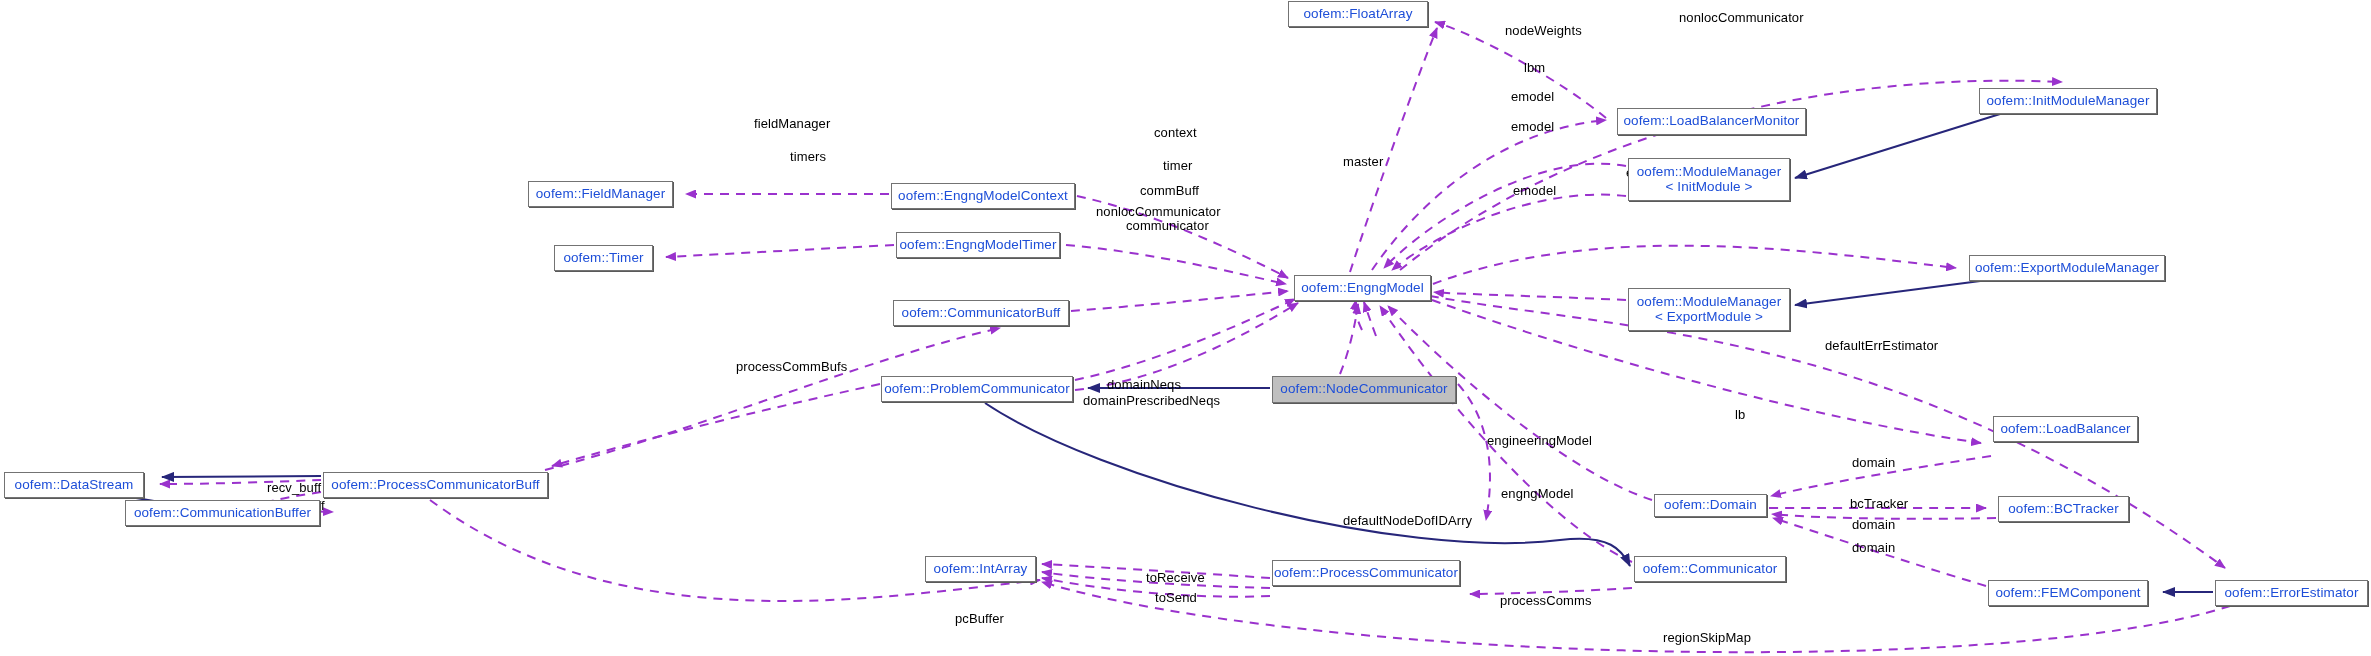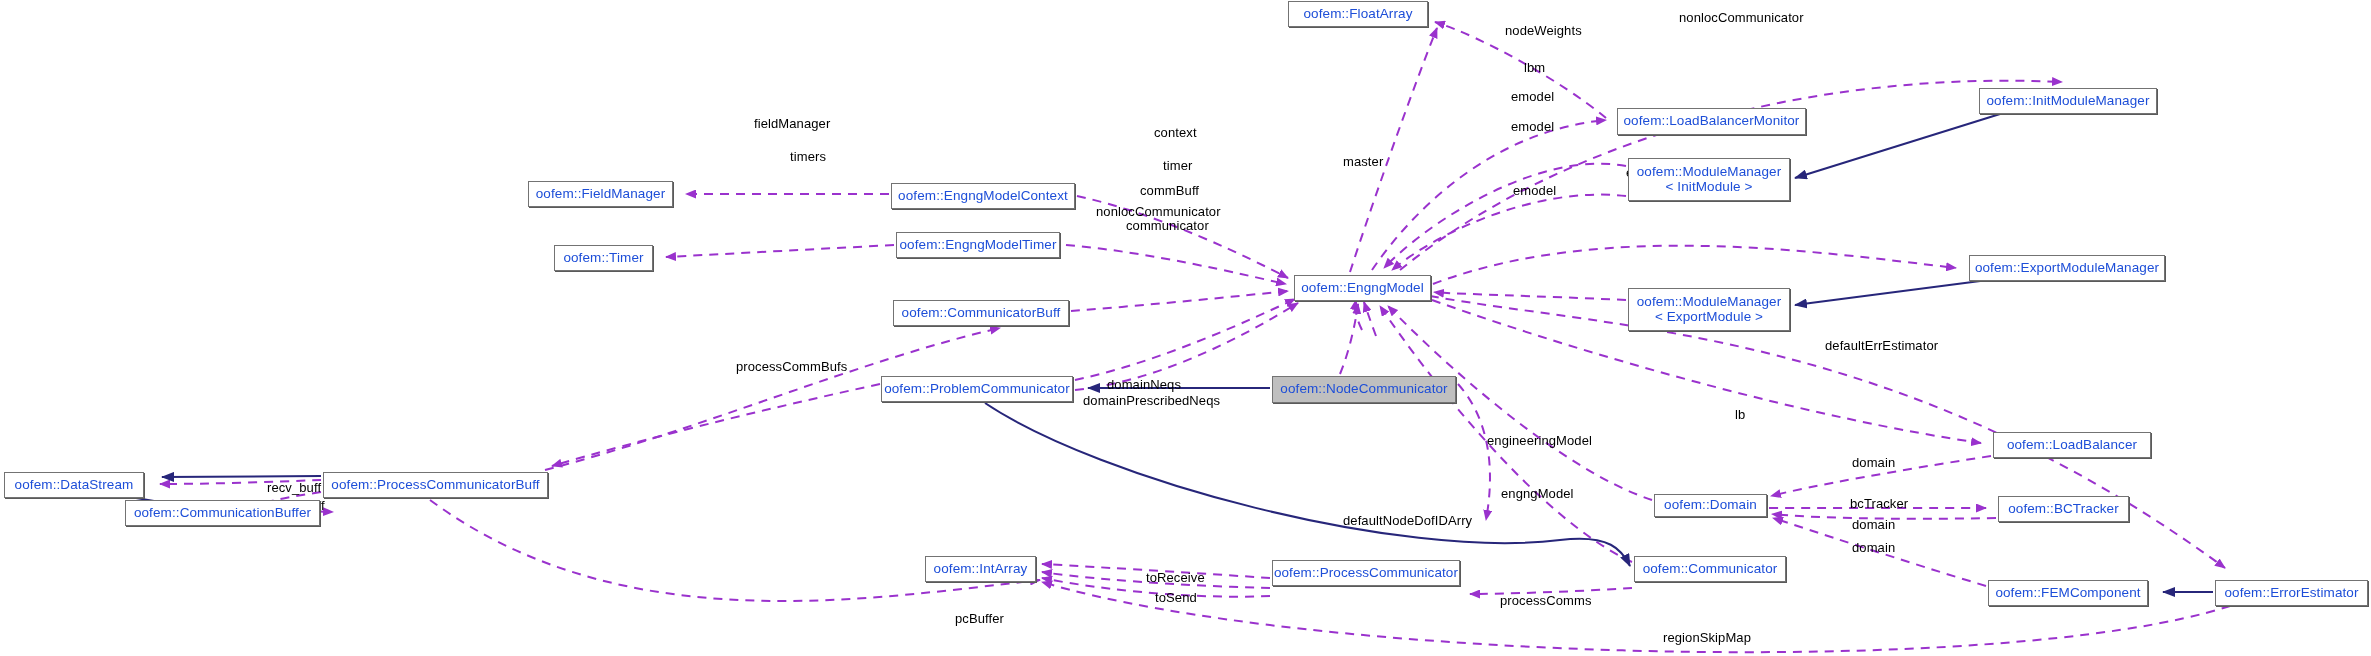--- a/index.html
+++ b/index.html
@@ -195,21 +195,21 @@
   <div class="node" style="left:1628px;top:288px;width:162px;height:43px;">
     <span>oofem::ModuleManager</span>
     <span class="ln2">&lt; ExportModule &gt;</span>
   </div>
   <div class="node" style="left:881px;top:376px;width:192px;height:26px;">
     <span>oofem::ProblemCommunicator</span>
   </div>
   <div class="node highlight" style="left:1272px;top:376px;width:184px;height:27px;">
     <span>oofem::NodeCommunicator</span>
   </div>
-  <div class="node" style="left:1993px;top:432px;width:158px;height:26px;">
+  <div class="node" style="left:1993px;top:416px;width:145px;height:26px;">
     <span>oofem::LoadBalancer</span>
   </div>
   <div class="node" style="left:1654px;top:494px;width:113px;height:23px;">
     <span>oofem::Domain</span>
   </div>
   <div class="node" style="left:4px;top:472px;width:140px;height:26px;">
     <span>oofem::DataStream</span>
   </div>
   <div class="node" style="left:323px;top:472px;width:225px;height:26px;">
     <span>oofem::ProcessCommunicatorBuff</span>

